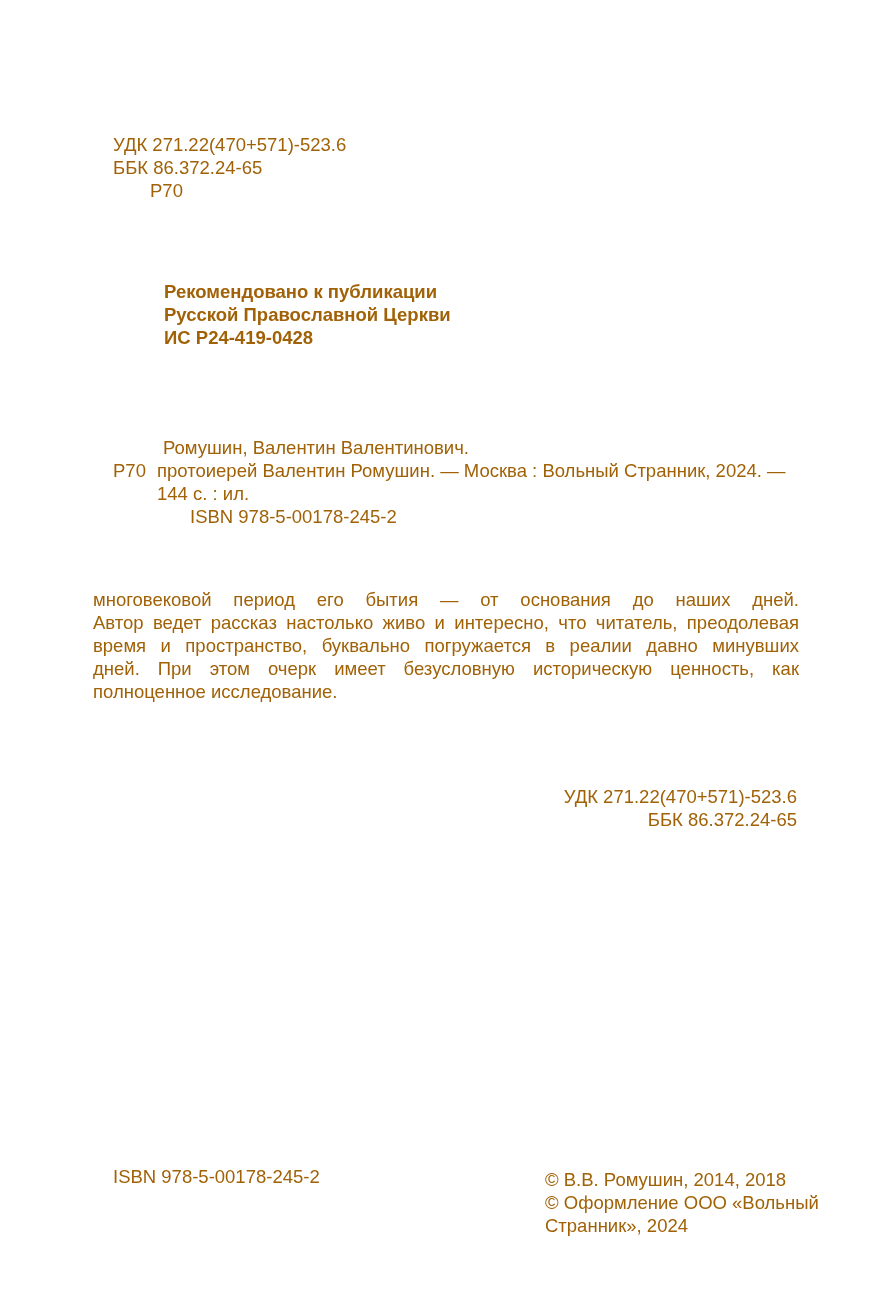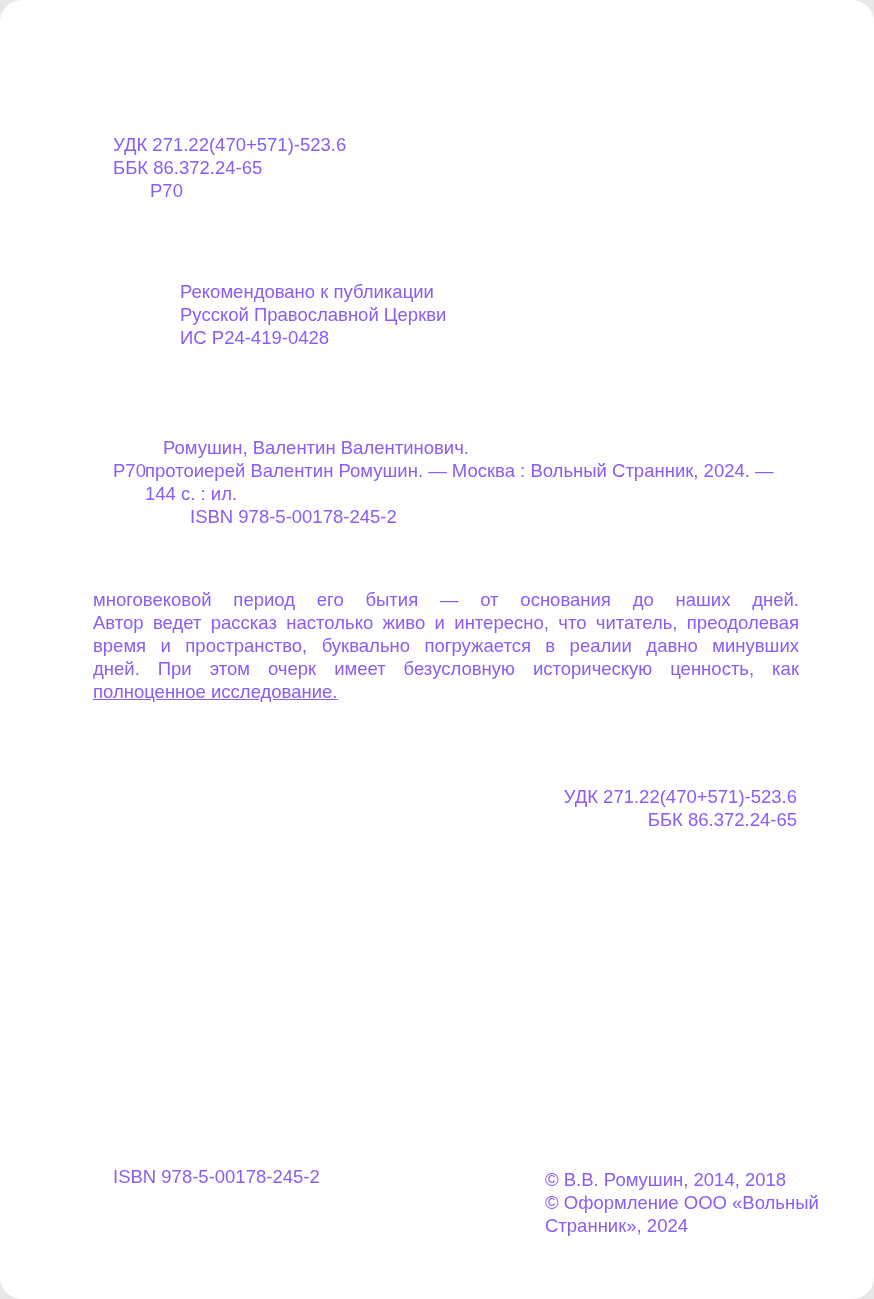--- a/index.html
+++ b/index.html
@@ -5,51 +5,50 @@
   html, body { margin: 0; padding: 0; background: #e8e8e8; }
   .page {
     position: relative;
     width: 874px;
     height: 1299px;
     margin: 0 auto;
     background: #ffffff;
     font-family: "Liberation Sans", "DejaVu Sans", sans-serif;
     font-size: 18.5px;
     line-height: 23px;
-    color: #8b5cf6;
+    color: #a16207;
     overflow: hidden;
-    border-radius: 22px;
   }
   .block { position: absolute; }
   .line { white-space: nowrap; }
 
   
   .codes-top { left: 113px; top: 133px; }
   .codes-top .sign-indent { margin-left: 37px; }
 
   
-  .approval { left: 180px; top: 280px; }
+  .approval { left: 164px; top: 280px; font-weight: bold; }
 
   
   .catalog { left: 113px; top: 436px; width: 700px; }
   .catalog .heading { margin-left: 50px; font-weight: normal; }
   .catalog .hang-sign { position: absolute; left: 0; top: 23px; }
   .catalog .first-line { margin-left: 82px; }
-  .catalog .cont-line { margin-left: 32px; }
+  .catalog .cont-line { margin-left: 44px; }
   .catalog .isbn-line { margin-left: 77px; }
 
   
   .annotation { left: 93px; top: 588px; width: 706px; }
   .annotation .a-line {
     white-space: normal;
     text-align: justify;
     text-align-last: justify;
   }
   .annotation .a-first { text-indent: 24px; }
-  .annotation .a-last { text-align: right; text-align-last: left; text-decoration: underline; }
+  .annotation .a-last { text-align: right; text-align-last: left; }
 
   
   .codes-right { right: 77px; top: 785px; text-align: right; }
 
   
   .footer-isbn { left: 113px; top: 1165px; }
   .copyright { left: 545px; top: 1168px; }
 </style>
 </head>
 <body>

